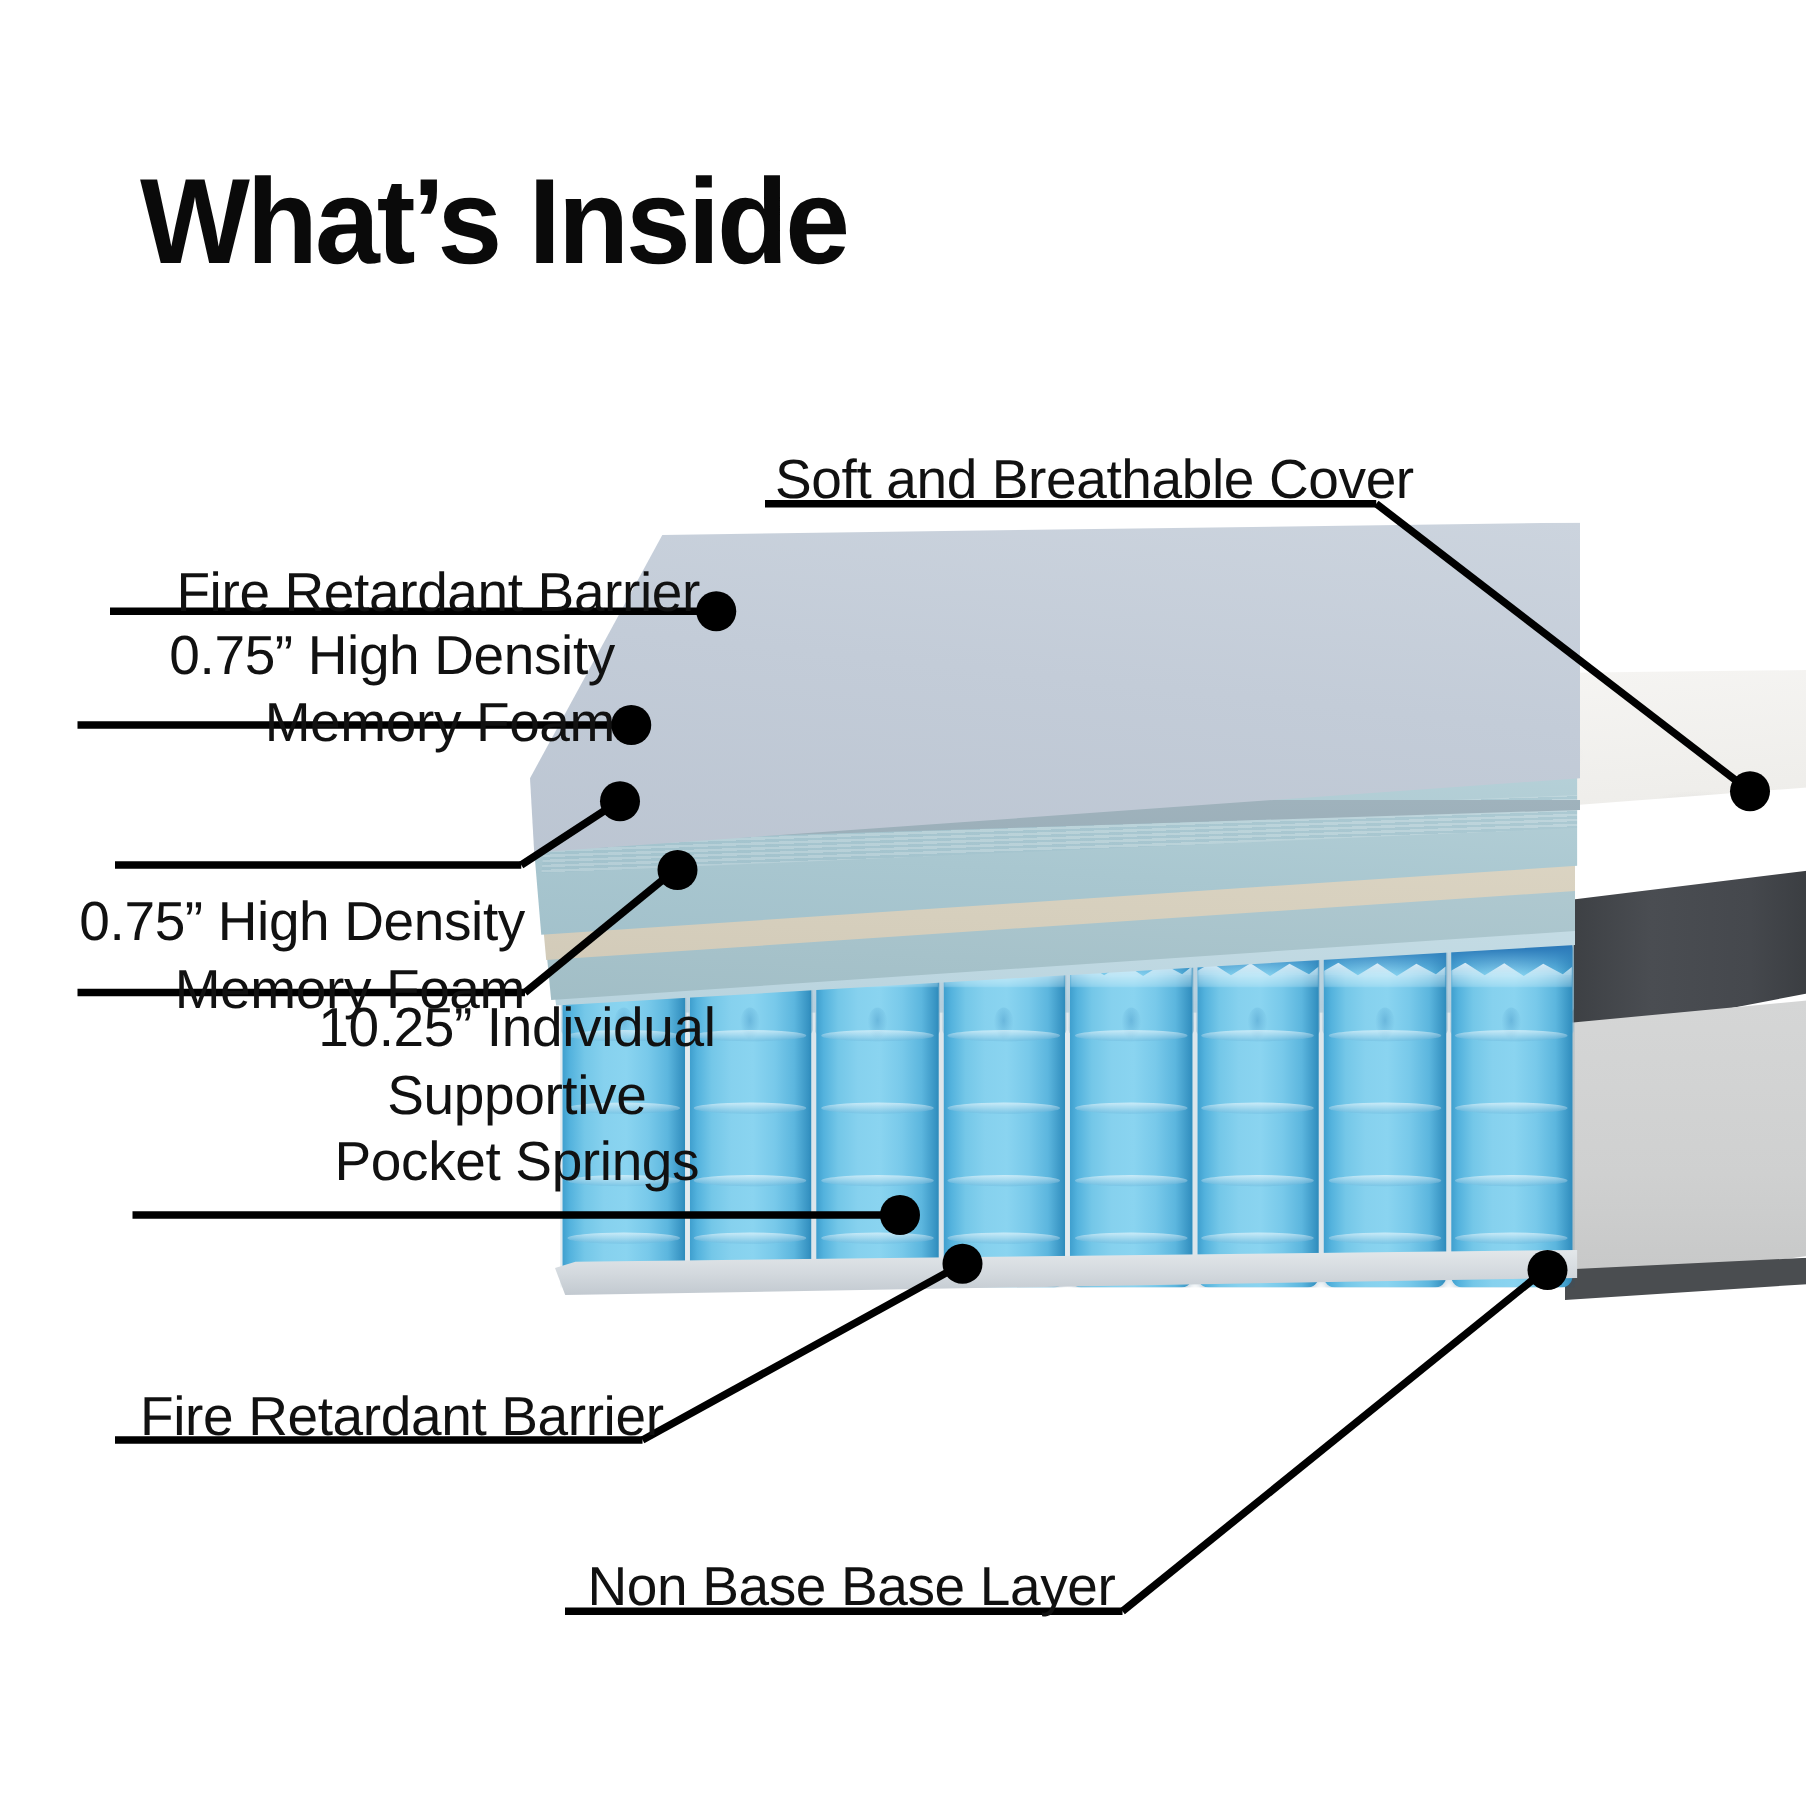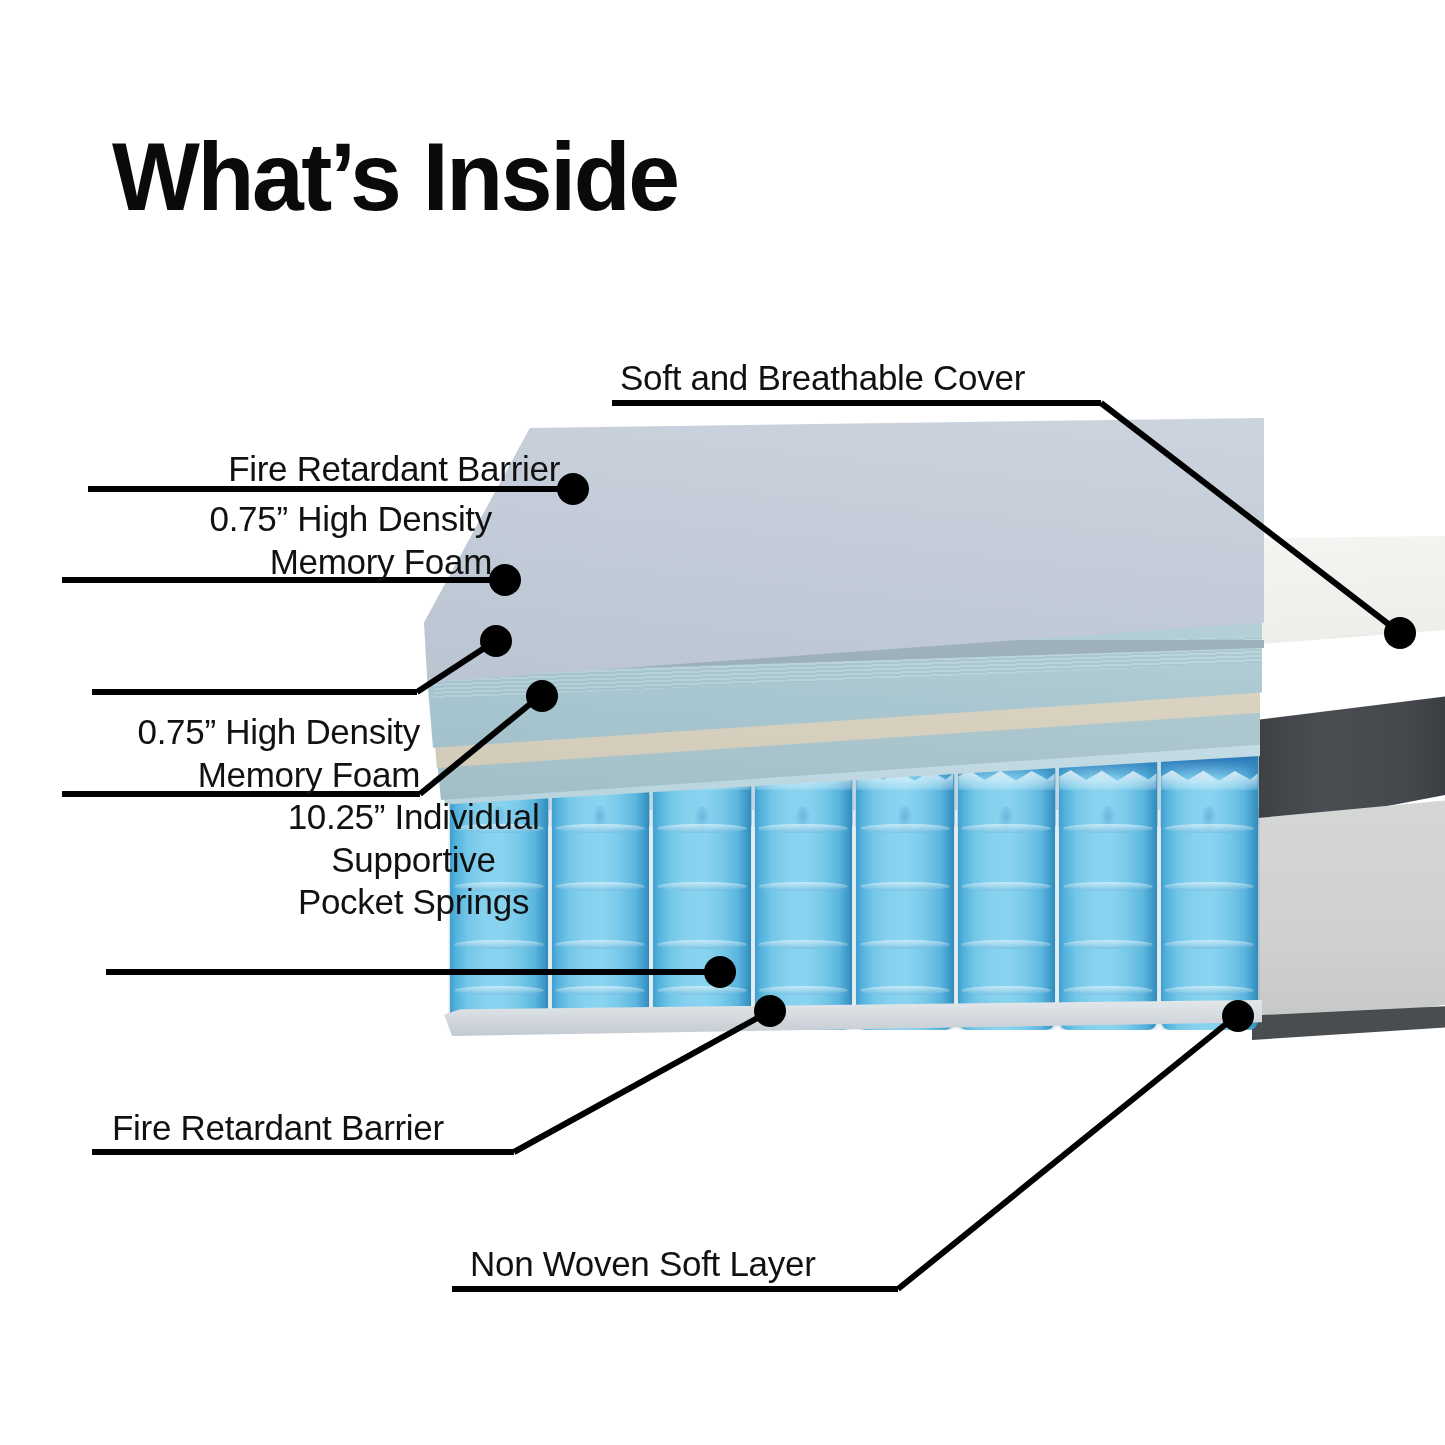--- a/index.html
+++ b/index.html
@@ -19,21 +19,21 @@
     color:#0a0a0a;
     font-family:"Liberation Sans","DejaVu Sans",sans-serif;
     transform:scaleX(0.96);transform-origin:left top;
     white-space:nowrap;
   }
 
   
   .lbl{
     position:absolute;
     color:#111111;
-    font-size:35px;
+    font-size:44px;
     line-height:1.22;
     font-weight:400;
     letter-spacing:-0.3px;
     white-space:pre-line;
     font-family:"Liberation Sans","DejaVu Sans",sans-serif;
   }
   .lbl.r{text-align:right;}
   .lbl.l{text-align:left;}
 
   
@@ -321,15 +321,15 @@
   <div class="lbl l" id="c0" style="left: 620px; text-align: left; top: 357px;">Soft and Breathable Cover</div>
   <div class="lbl r" id="c1" style="left: 108px; width: 452px; text-align: right; top: 448px;">Fire Retardant Barrier</div>
   <div class="lbl r" id="c2" style="left: 76px; width: 416px; text-align: right; top: 498px;">0.75” High Density
 Memory Foam</div>
   <div class="lbl r" id="c4" style="left: 62px; width: 358px; text-align: right; top: 711px;">0.75” High Density
 Memory Foam</div>
   <div class="lbl r" id="c5" style="left: 120px; width: 587px; text-align: center; top: 796px;">10.25” Individual
 Supportive
 Pocket Springs</div>
   <div class="lbl l" id="c6" style="left: 112px; text-align: left; top: 1107px;">Fire Retardant Barrier</div>
-  <div class="lbl l" id="c7" style="left: 470px; text-align: left; top: 1243px;">Non Woven Soft Layer</div>
+  <div class="lbl l" id="c7" style="left: 470px; text-align: left; top: 1243px;">Non Base Base Layer</div>
 
 </div>
 
 </body></html>

